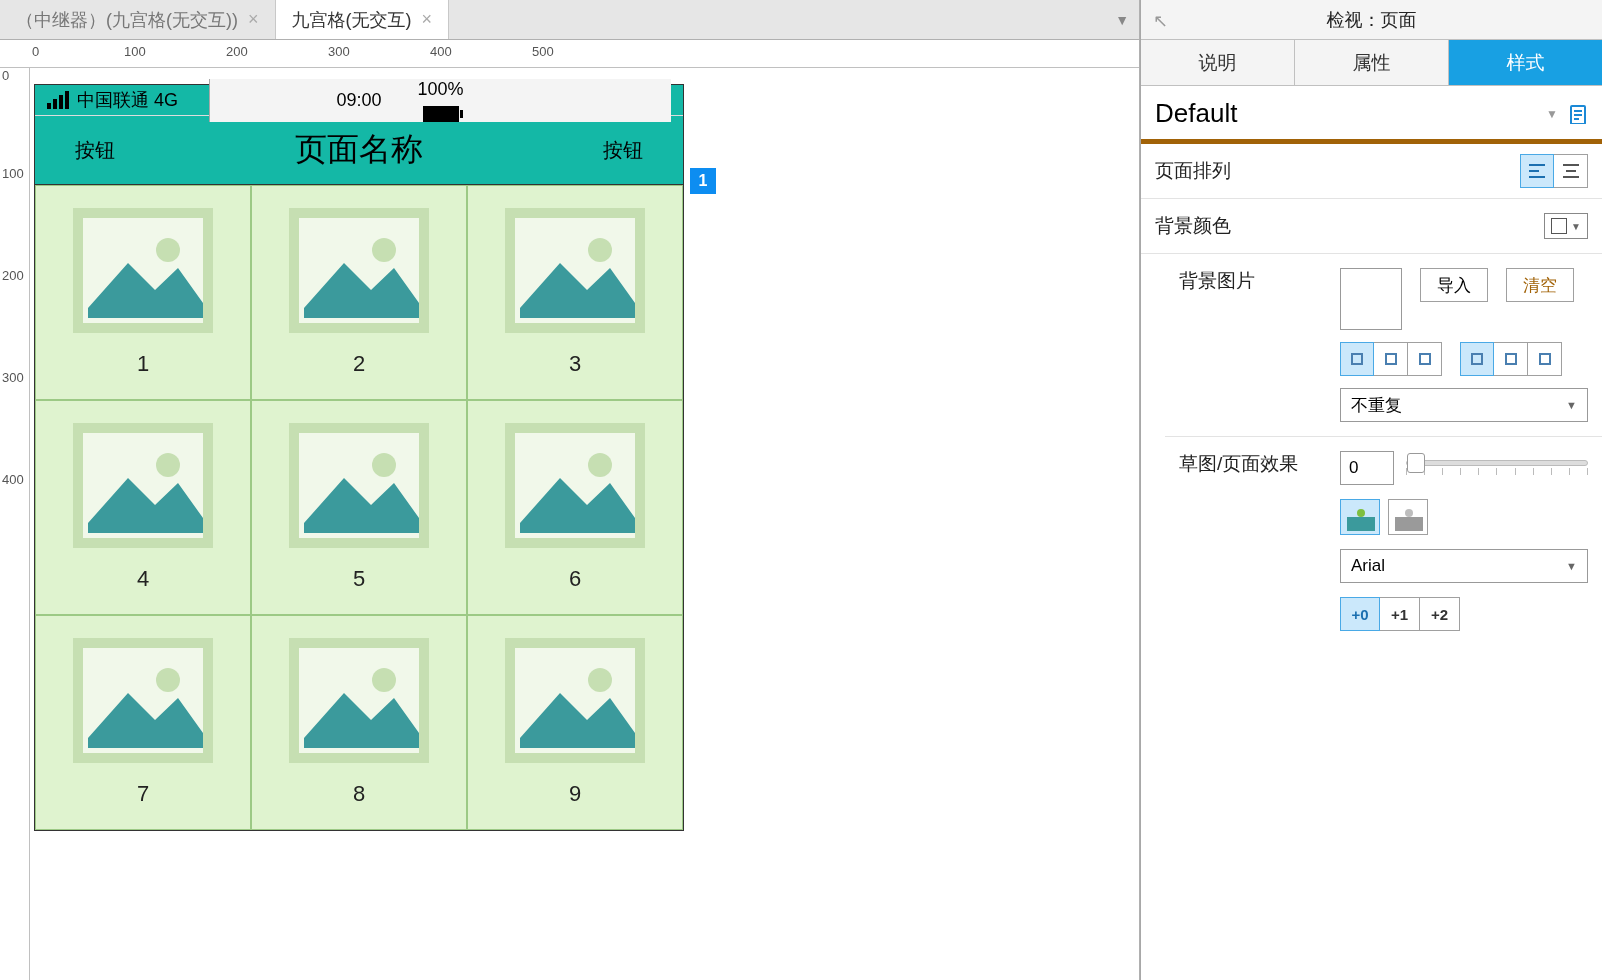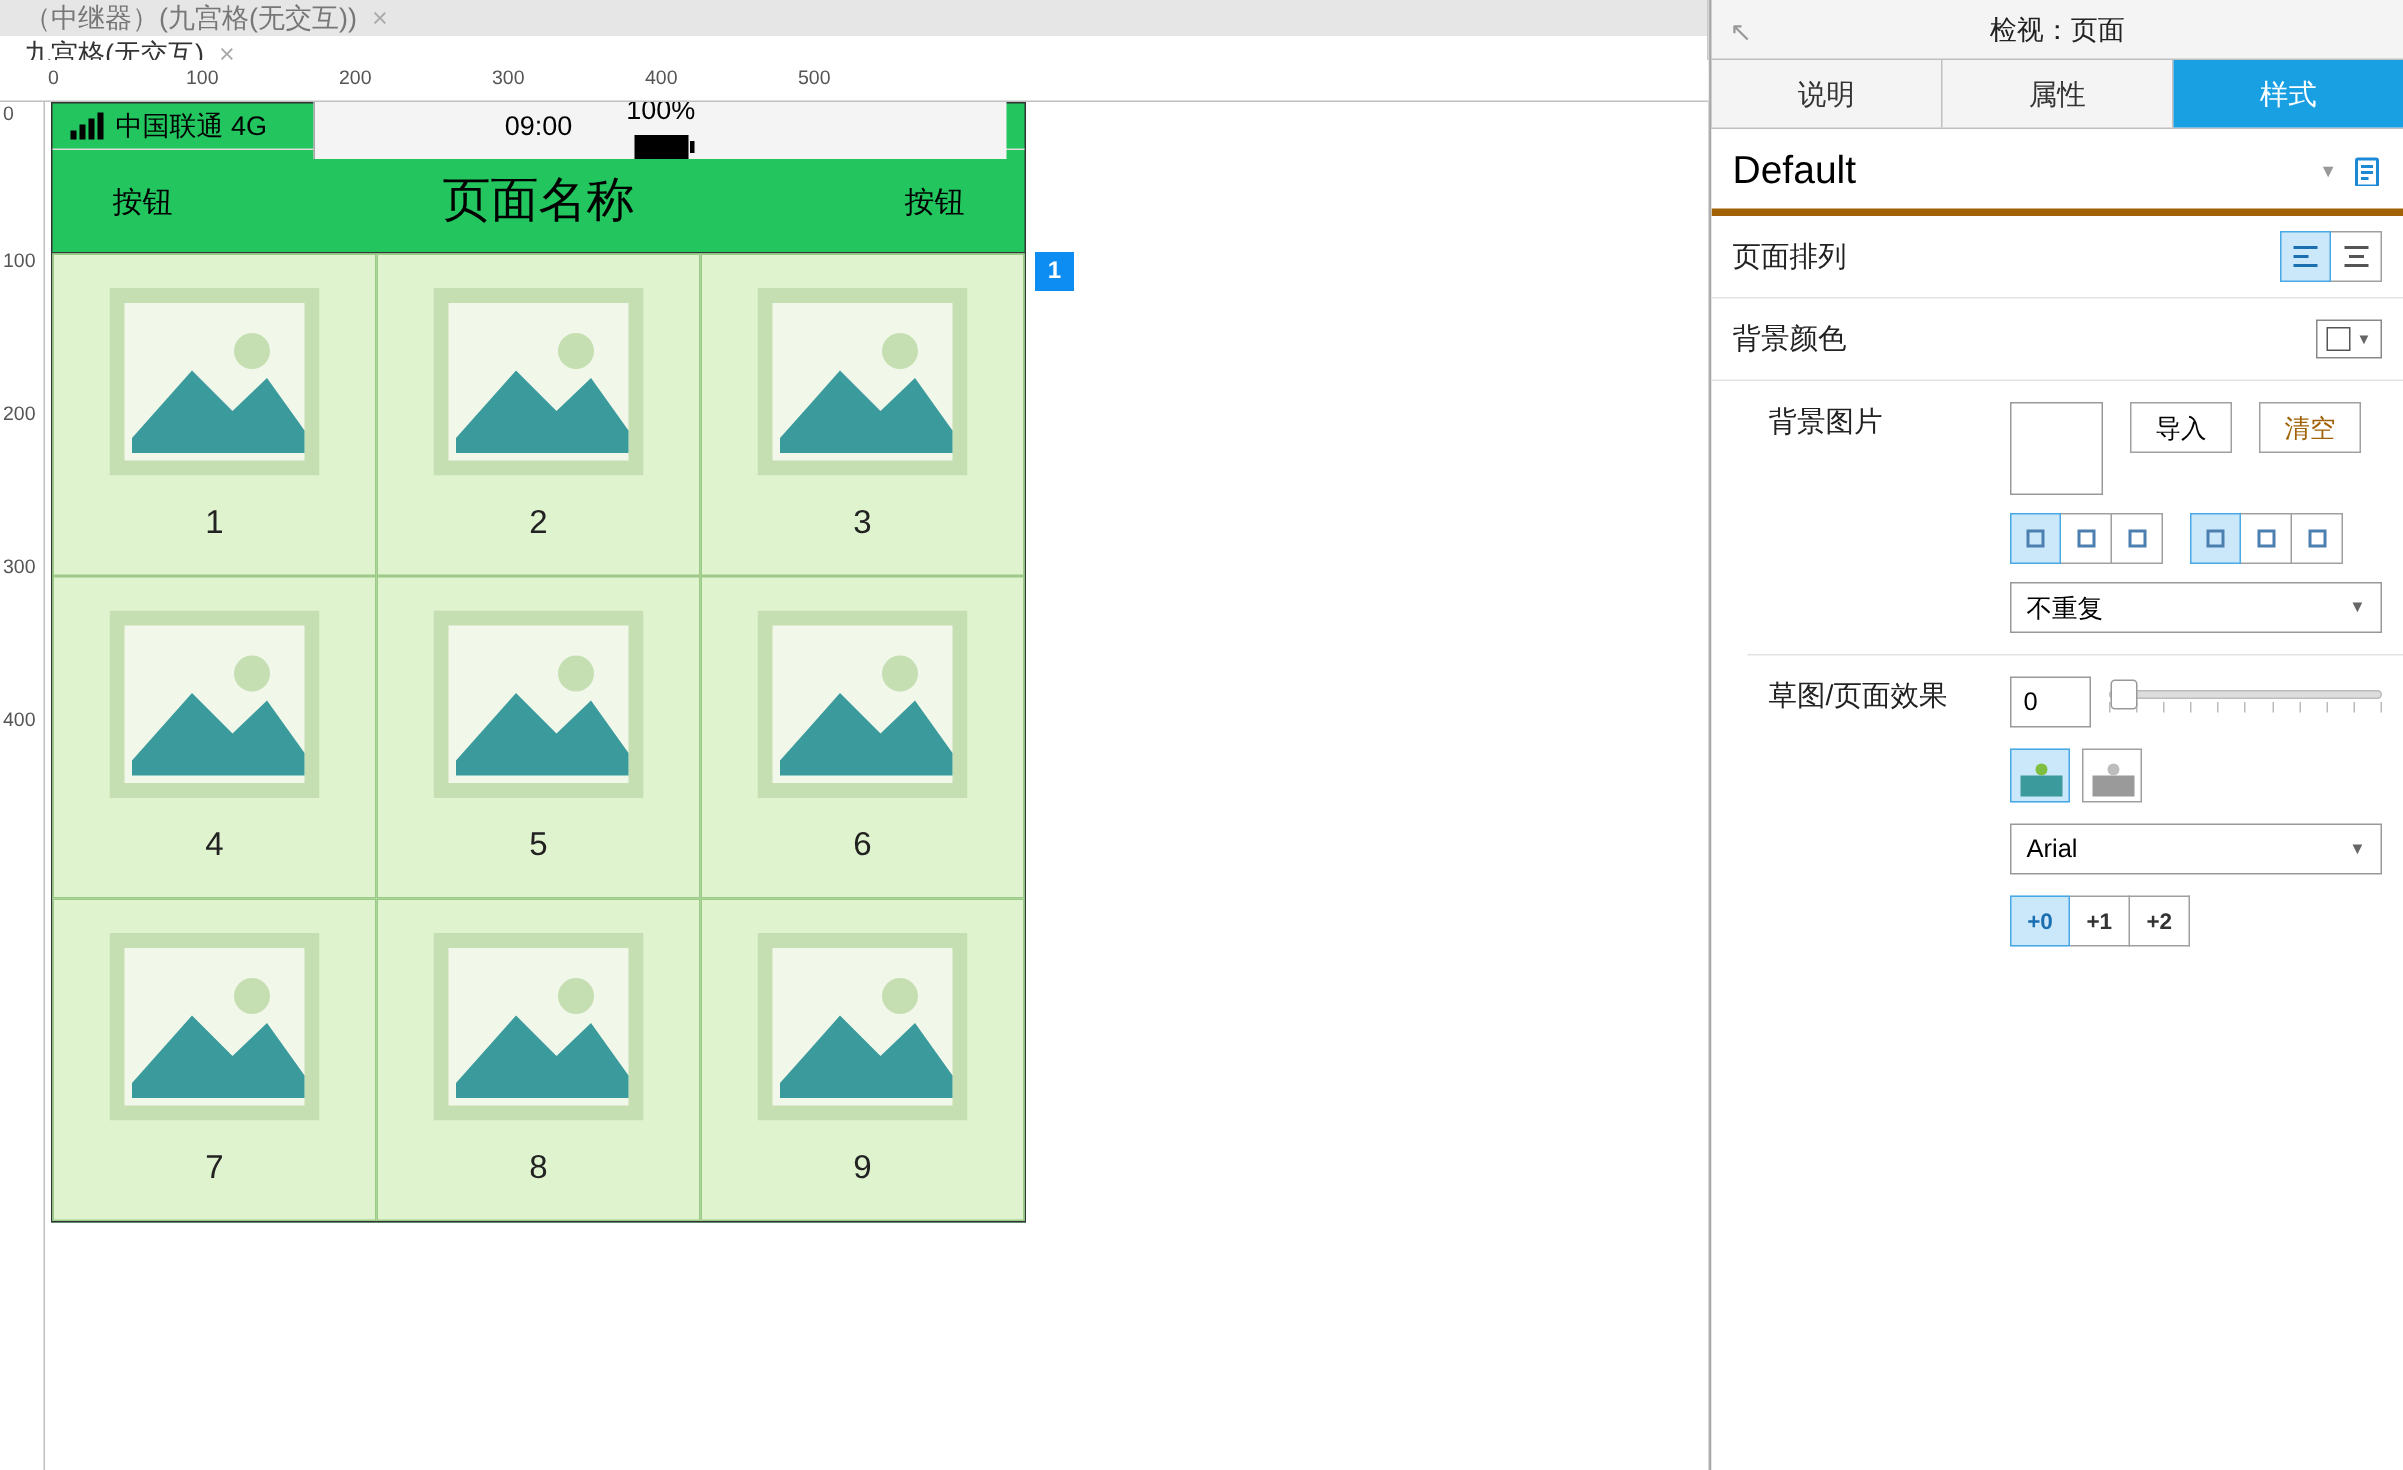--- a/index.html
+++ b/index.html
@@ -1,38 +1,38 @@
 <!DOCTYPE html>
 <html><head>
 <meta charset="utf-8">
 <style>
 * { margin: 0; padding: 0; box-sizing: border-box; font-family: Arial, "Microsoft YaHei", sans-serif; }
 body { width: 1602px; height: 980px; background: #fff; overflow: hidden; display: flex; }
 
 
 .left { flex: 1; display: flex; flex-direction: column; border-right: 1px solid #b0b0b0; }
-.file-tabs { height: 40px; display: flex; background: #e6e6e6; border-bottom: 1px solid #b0b0b0; flex-direction: column; }
+.file-tabs { height: 40px; display: flex; background: #e6e6e6; border-bottom: 1px solid #b0b0b0; }
 .file-tab { display: flex; align-items: center; padding: 0 16px; font-size: 18px; color: #777; border-right: 1px solid #c8c8c8; cursor: pointer; background: #e6e6e6; }
 .file-tab.active { background: #fff; color: #333; }
 .file-tab .close { margin-left: 10px; color: #aaa; font-size: 18px; }
 .file-tabs .filler { flex: 1; background: #e6e6e6; display: flex; align-items: center; justify-content: flex-end; padding-right: 10px; color: #888; font-size: 12px; }
 
 
 .h-ruler { height: 28px; border-bottom: 1px solid #c0c0c0; position: relative; background: #fff; font-size: 13px; color: #555; }
 .h-ruler .tick { position: absolute; top: 4px; }
 .workspace { flex: 1; display: flex; overflow: hidden; }
 .v-ruler { width: 30px; border-right: 1px solid #c0c0c0; background: #fff; position: relative; font-size: 13px; color: #555; }
 .v-ruler .tick { position: absolute; left: 2px; writing-mode: horizontal-tb; }
 .scroll-area { flex: 1; overflow: auto; position: relative; }
 .scroll-area::-webkit-scrollbar { width: 16px; }
 .scroll-area::-webkit-scrollbar-thumb { background: #c0c0c0; border-radius: 8px; }
 .scroll-area::-webkit-scrollbar-track { background: #f0f0f0; }
 
 
-.device { position: absolute; left: 4px; top: 0; width: 650px; border: 1px solid #333; background: #22c55e; }
+.device { position: absolute; left: 4px; top: 16px; width: 650px; border: 1px solid #333; background: #14b8a6; }
 .statusbar { height: 30px; display: flex; align-items: center; padding: 0 12px; font-size: 18px; }
 .statusbar .sig { display: flex; align-items: flex-end; gap: 2px; margin-right: 8px; }
 .statusbar .sig span { width: 4px; background: #000; }
 .statusbar .sig span:nth-child(1){height:6px}
 .statusbar .sig span:nth-child(2){height:10px}
 .statusbar .sig span:nth-child(3){height:14px}
 .statusbar .sig span:nth-child(4){height:18px}
 .statusbar .time { position: absolute; left: 50%; transform: translateX(-50%); }
 .statusbar .right { margin-left: auto; display: flex; align-items: center; gap: 6px; }
 .battery { width: 36px; height: 16px; background: #000; position: relative; }

